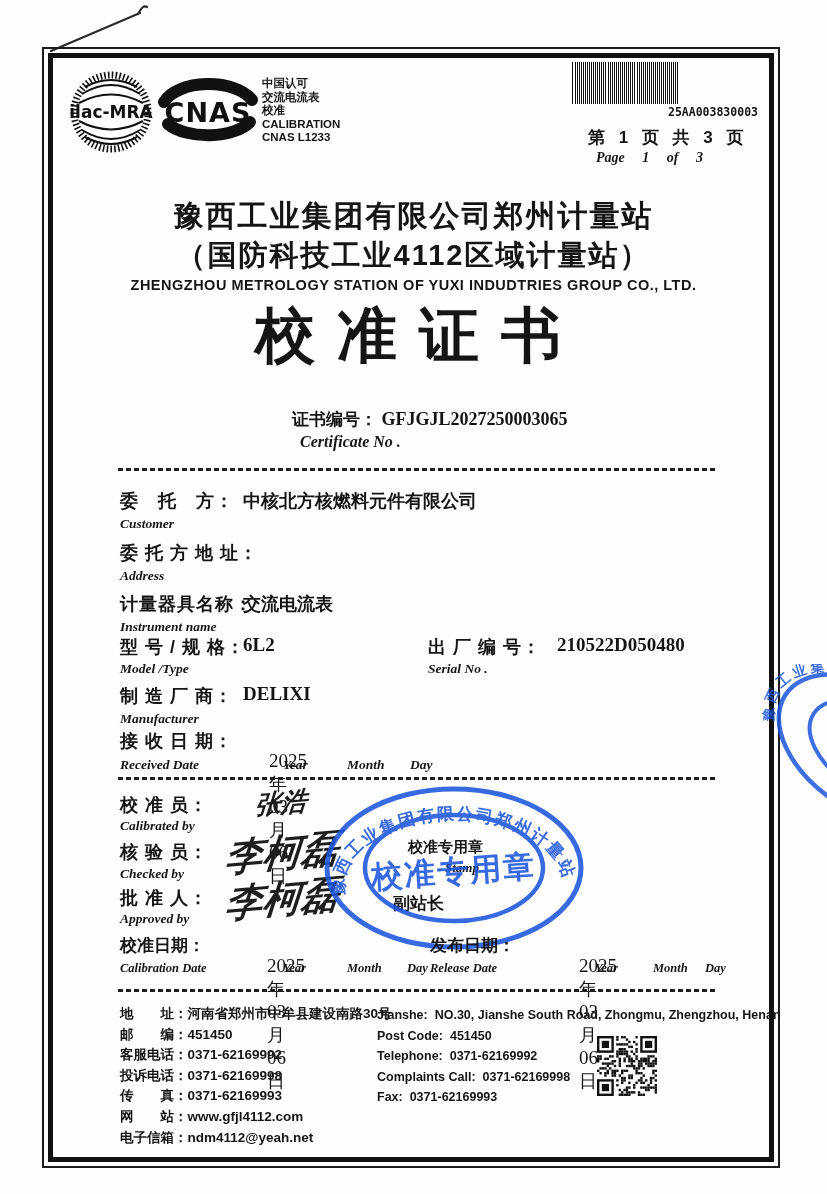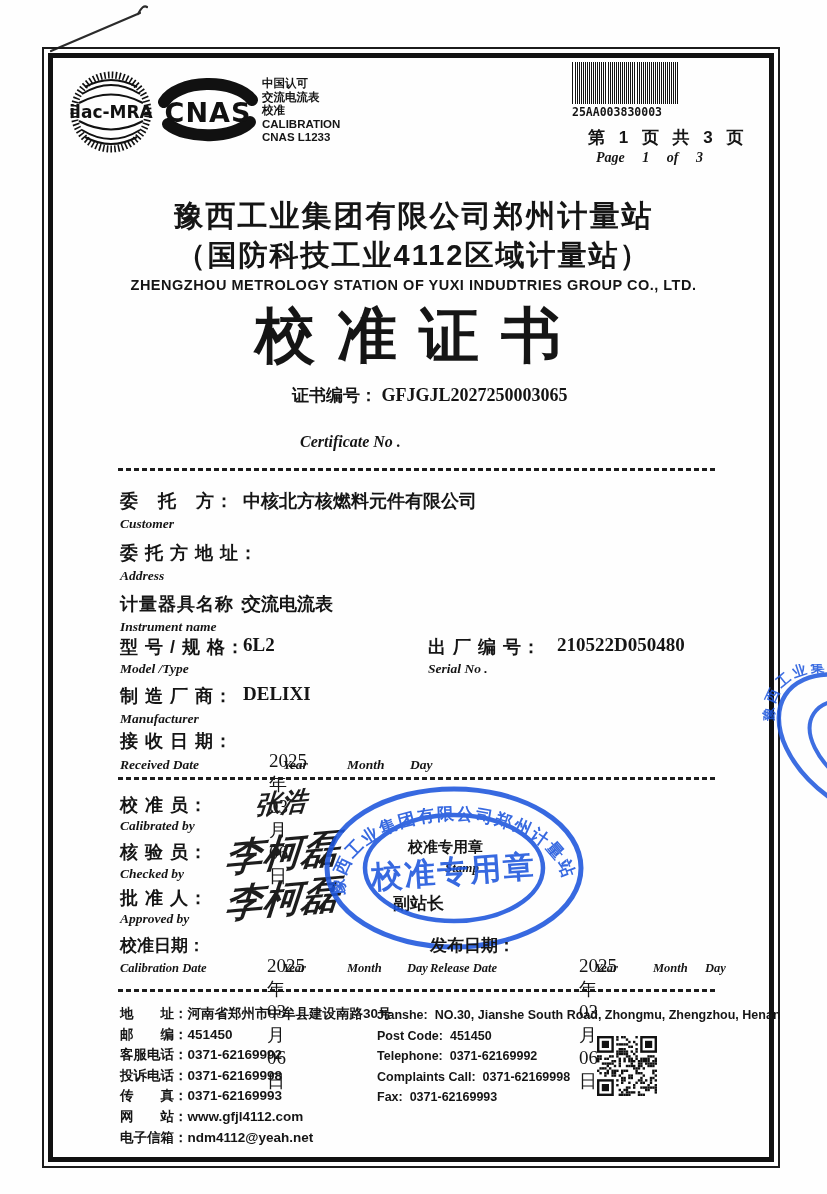--- a/index.html
+++ b/index.html
@@ -24,21 +24,21 @@
   .title-cn{font-weight:800;font-size:30px;letter-spacing:2px;width:827px;text-align:center;}
   .title-en{font-weight:700;font-size:14.5px;letter-spacing:.5px;width:827px;text-align:center;}
   .cert-cn{font-weight:900;font-size:60px;letter-spacing:22px;width:827px;text-align:center;
            padding-left:11px;box-sizing:border-box;}
   .cert-en{font-weight:600;font-size:27px;letter-spacing:3px;width:827px;text-align:center;}
   .accred-lines div{font-size:11.5px;font-weight:700;line-height:13.5px;white-space:pre;}
   .pagenum-cn{font-size:17px;font-weight:700;word-spacing:9px;white-space:pre;}
   .pagenum-en{font-family:"Liberation Serif","DejaVu Serif",serif;font-style:italic;
               font-weight:700;font-size:14px;word-spacing:14px;white-space:pre;}
   .barcode{left:572px;top:62px;width:186px;height:42px;overflow:hidden;}
-  .barcode-num{left:572px;top:105px;width:186px;text-align:left;
+  .barcode-num{left:572px;top:105px;width:186px;text-align:right;
                font-family:"DejaVu Sans Mono",monospace;font-size:11.5px;font-weight:700;}
   .sig{font-style:italic;font-weight:700;color:#1d1d1d;transform:rotate(-5deg) skewX(-10deg);
        white-space:pre;}
   .footer-row{white-space:pre;}
   .footer-cn{font-size:13.5px;font-weight:700;}
   .footer-en{font-size:12.5px;font-weight:700;}
   .stamp-txt-black{font-weight:700;font-size:15px;}
   svg text{font-family:"DejaVu Sans",sans-serif;}
 </style>
 </head>
@@ -83,21 +83,21 @@
   <div class="abs barcode-num">25AA003830003</div>
   <div class="abs pagenum-cn" style="left:588px;top:126px">第 1 页 共 3 页</div>
   <div class="abs pagenum-en" style="left:596px;top:150px">Page 1 of 3</div>
 
   <div class="abs title-cn" style="left:0;top:196px">豫西工业集团有限公司郑州计量站</div>
   <div class="abs title-cn" style="left:0;top:236px;font-size:29px">（国防科技工业4112区域计量站）</div>
   <div class="abs cert-cn" style="left:0;top:296px">校准证书</div>
 
   <div class="abs title-en" style="left:0;top:277px">ZHENGZHOU METROLOGY STATION OF YUXI INDUDTRIES GROUP CO., LTD.</div>
 
-  <div class="abs" style="left:292px;top:384px">
+  <div class="abs" style="left:292px;top:408px">
     <span class="cn-label-sm">证书编号：</span>
     <span class="val-latin" style="font-size:18px">GFJGJL2027250003065</span>
   </div>
   <div class="abs en-sub" style="left:300px;top:433px;font-size:16px">Certificate No .</div>
 
   <div class="abs dash" style="top:468px"></div>
 
   <div class="abs cn-label" style="left:120px;top:489px">委　托　方：</div>
   <div class="abs val-cn" style="left:243px;top:489px">中核北方核燃料元件有限公司</div>
   <div class="abs en-sub" style="left:120px;top:516px">Customer</div>

